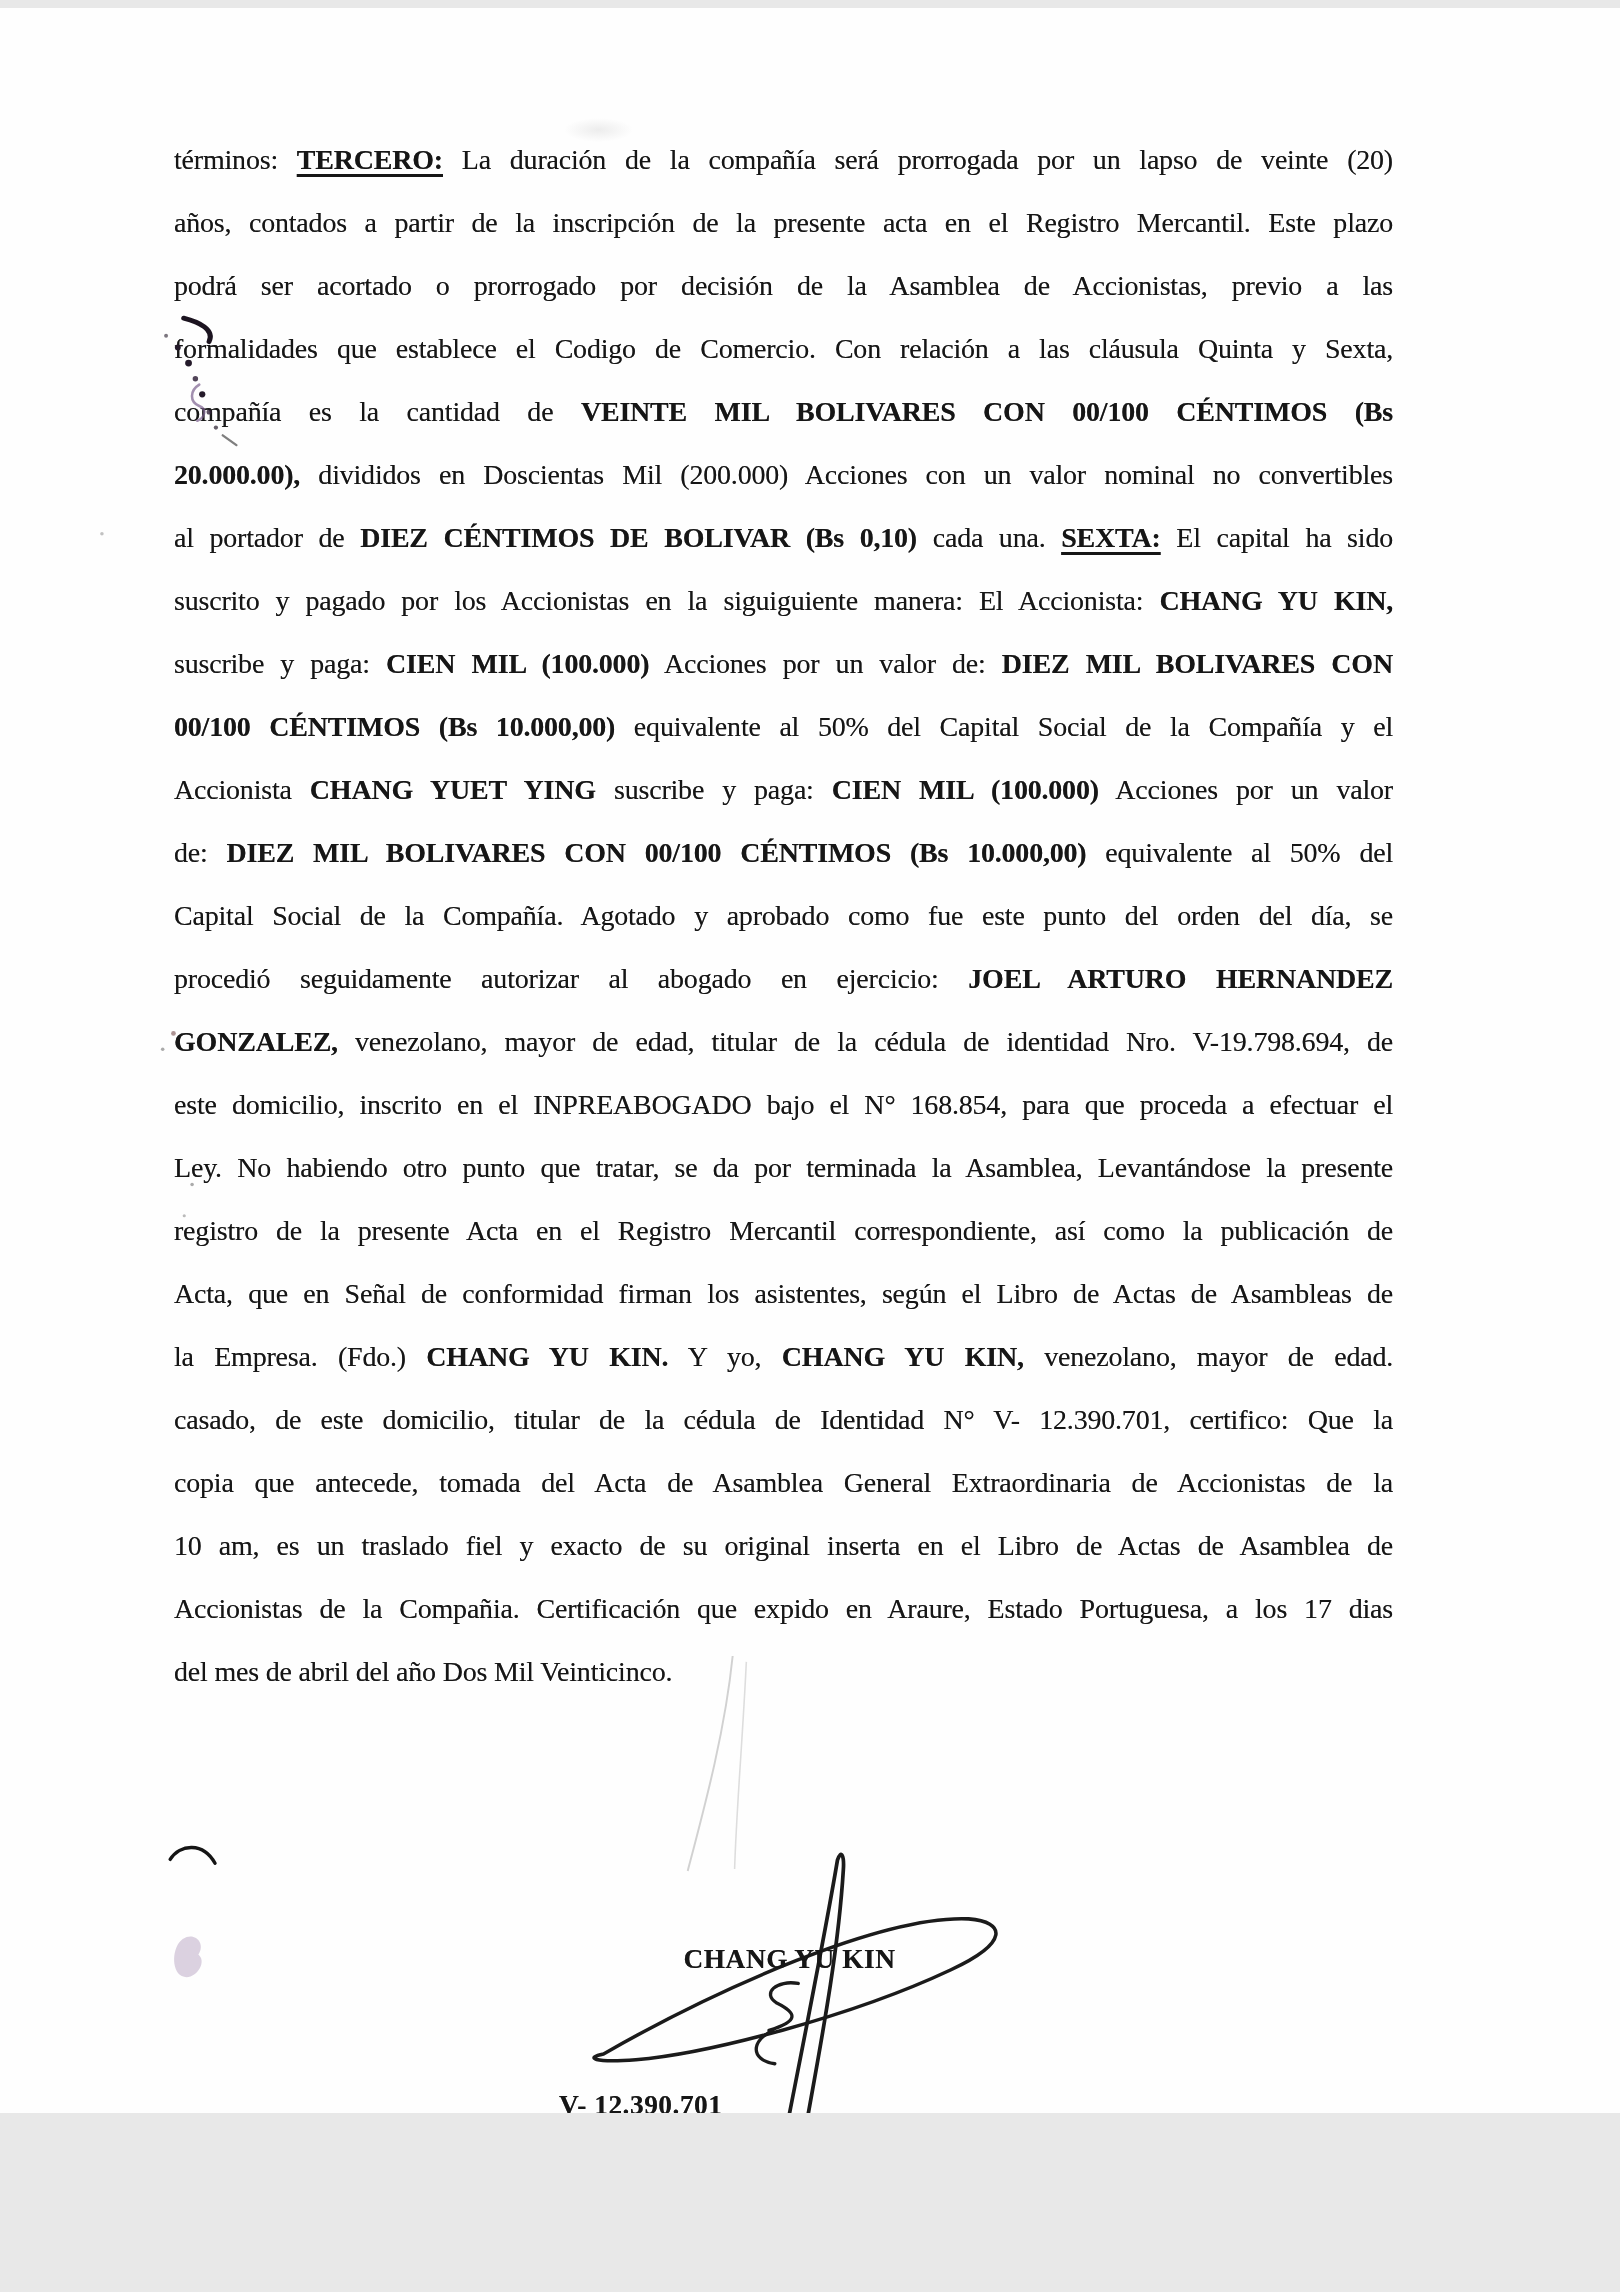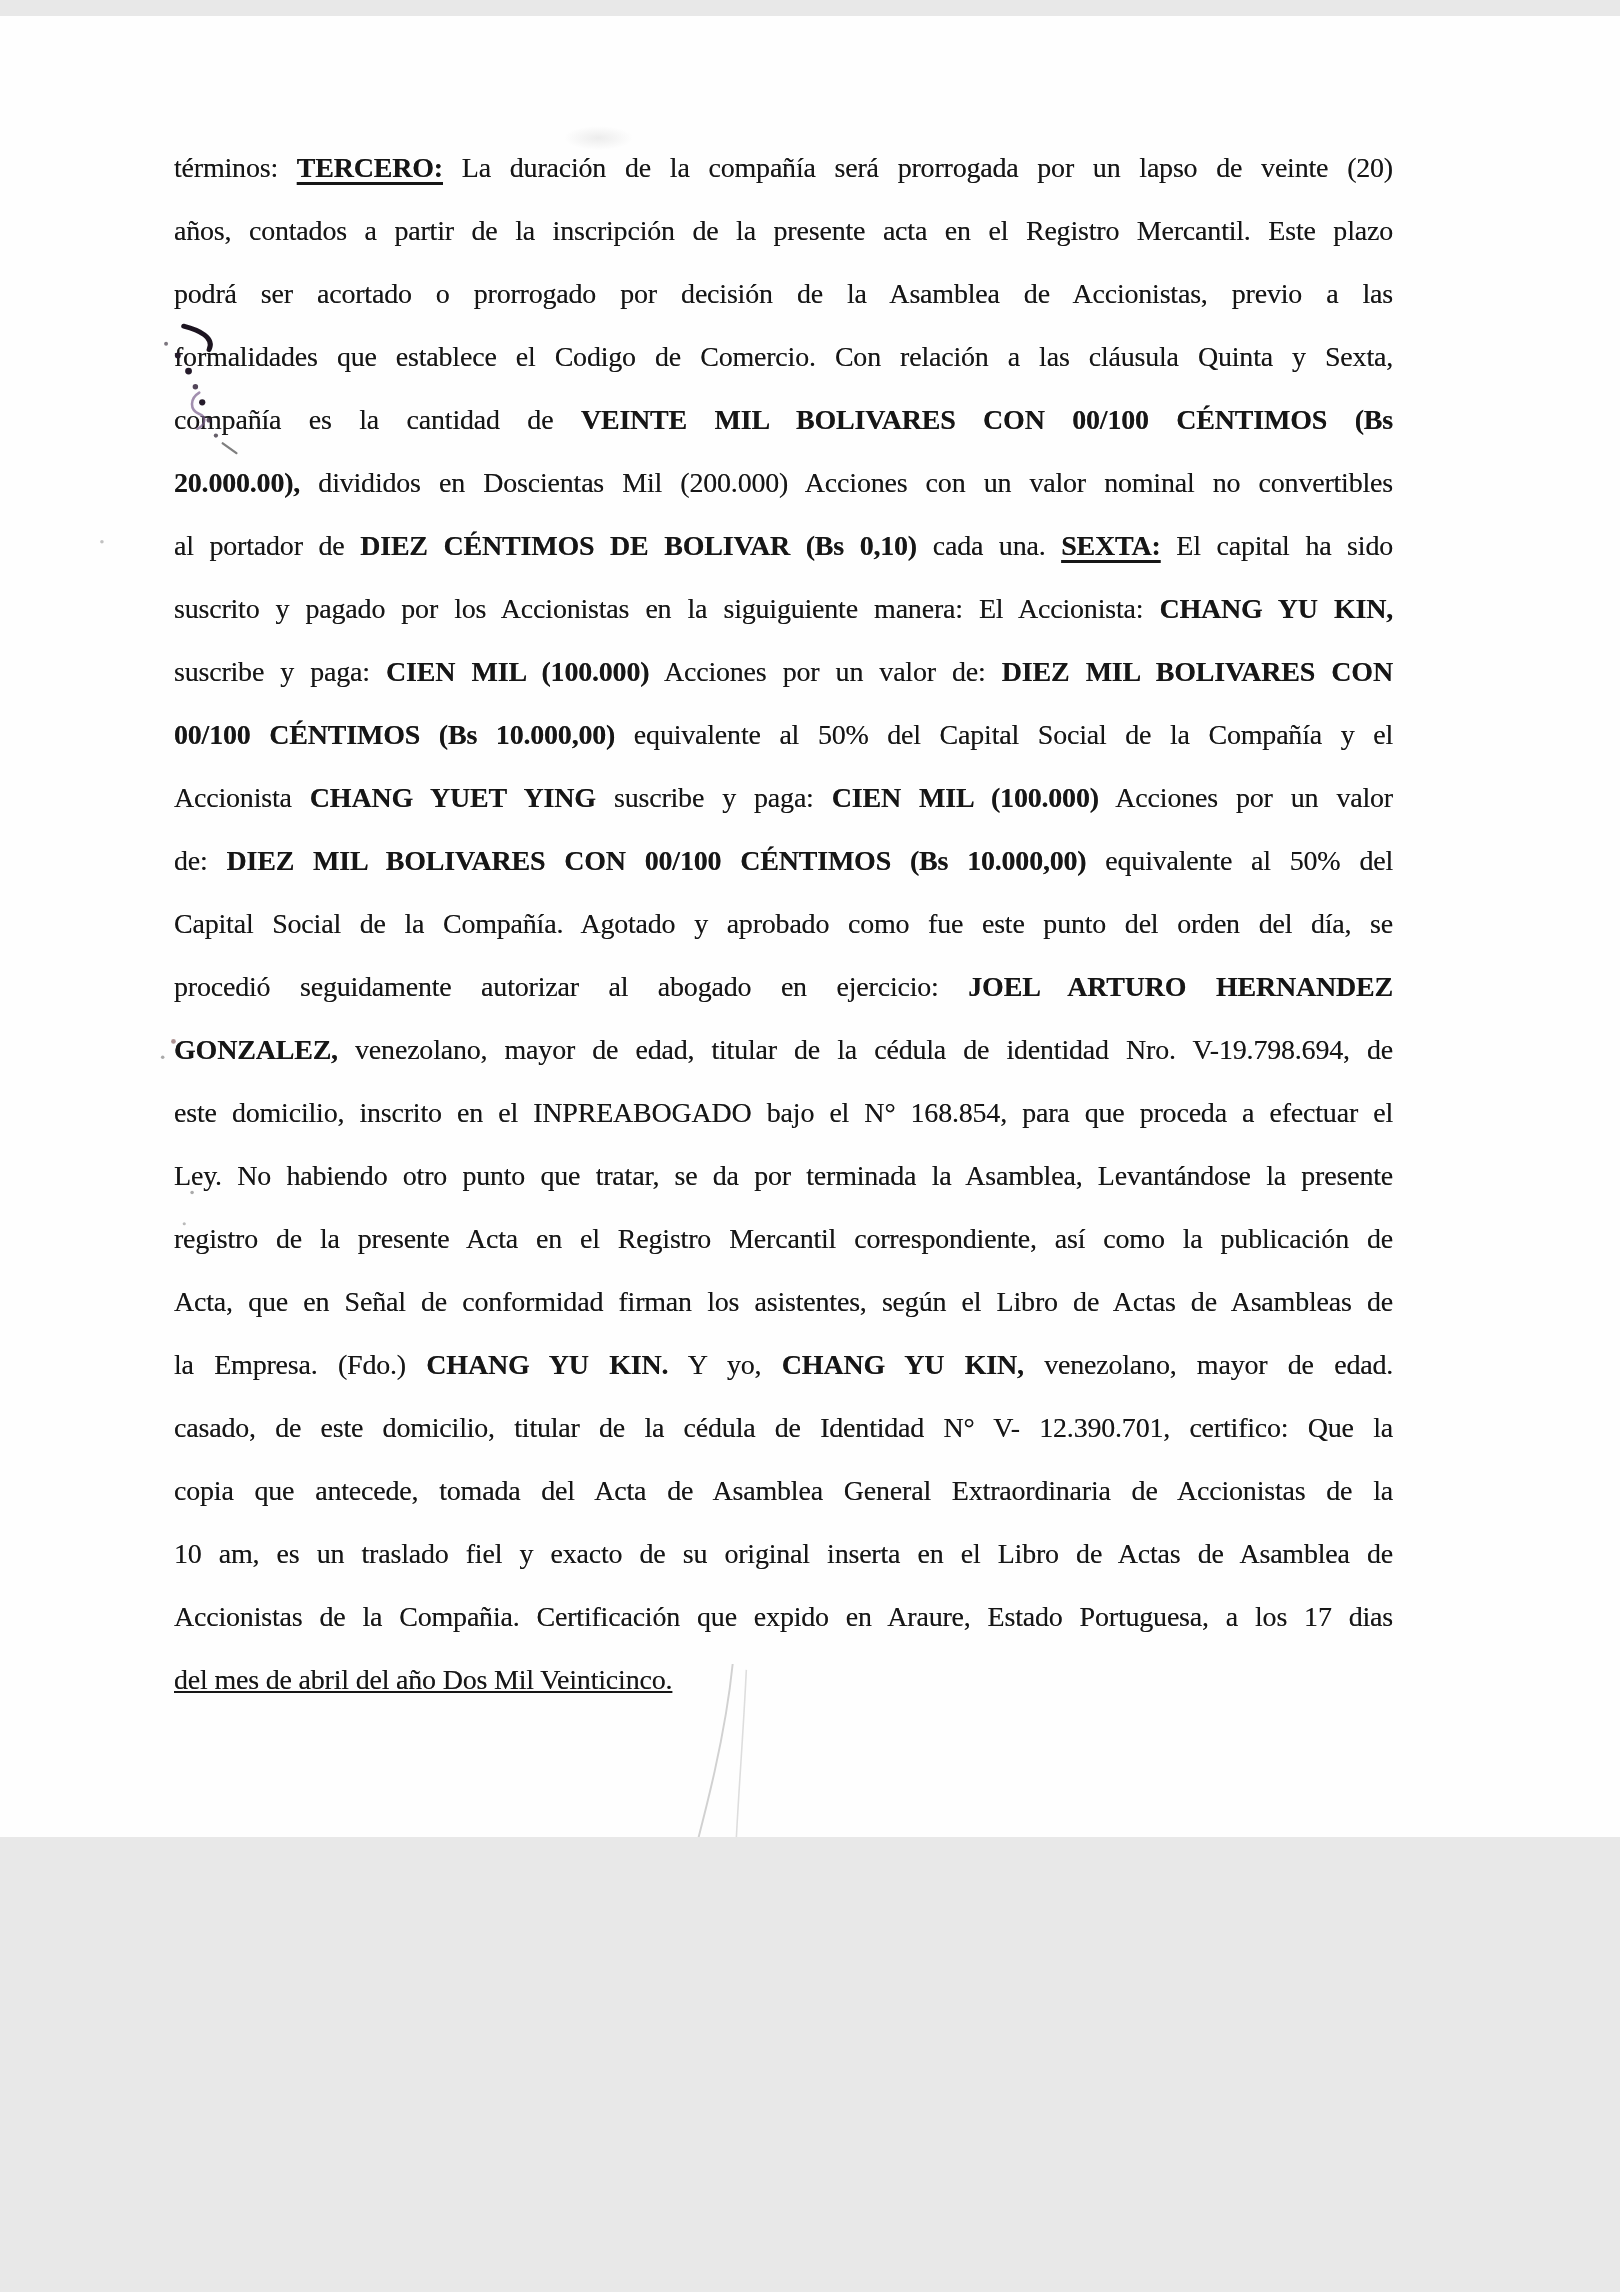--- a/index.html
+++ b/index.html
@@ -1,20 +1,20 @@
 <!DOCTYPE html>
 <html><head>
 <meta charset="utf-8">
 <style>
   html, body { margin: 0; padding: 0; background: #e8e8e8; }
   .page {
     position: relative;
     width: 1620px;
-    height: 1821px;
-    margin: 16px auto;
+    height: 2105px;
+    margin: 8px auto;
     background: #fefefe;
     overflow: hidden;
     font-family: "Liberation Serif", "DejaVu Serif", serif;
     color: #161616;
   }
   
   .doc-body {
     position: absolute;
     left: 174px;
     top: 120px;
@@ -26,21 +26,20 @@
     font-size: 28px;
     letter-spacing: -0.2px;
     white-space: nowrap;
     text-align: justify;
     text-align-last: justify;
     text-shadow: 0 0 0.5px rgba(10,10,10,0.55);
   }
   .doc-line-left {
     text-align: center;
     text-align-last: left;
-    text-decoration: underline;
   }
   .doc-line span.b { font-weight: bold; }
   .doc-line span.u {
     text-decoration: underline;
     text-decoration-thickness: 2.5px;
     text-underline-offset: 4.9px;
   }
   
   .sig-svg { position: absolute; left: 559px; top: 1813px; }
   .sig-streaks { position: absolute; left: 676px; top: 1642px; }

